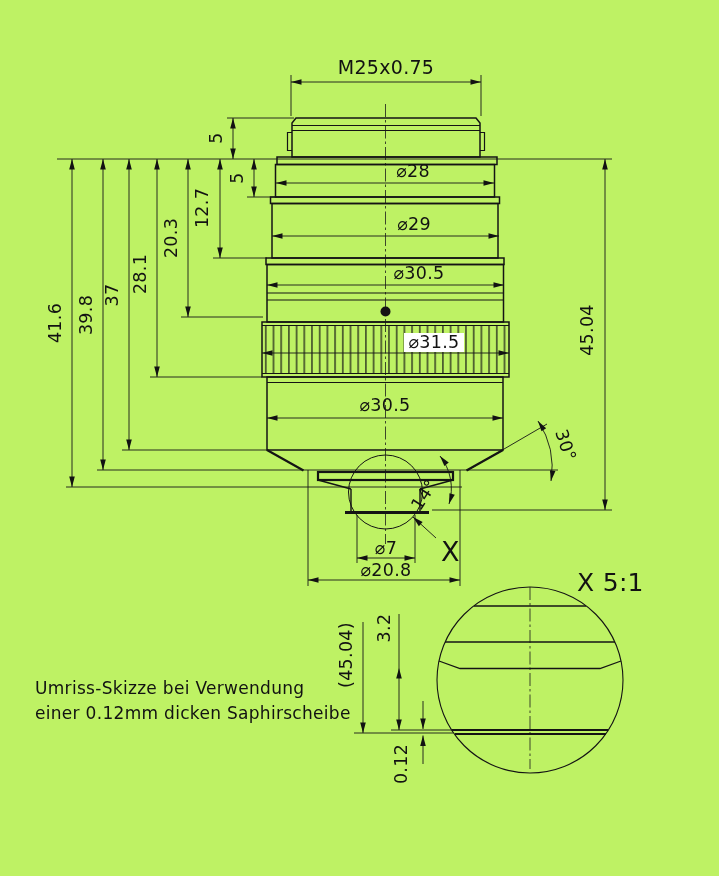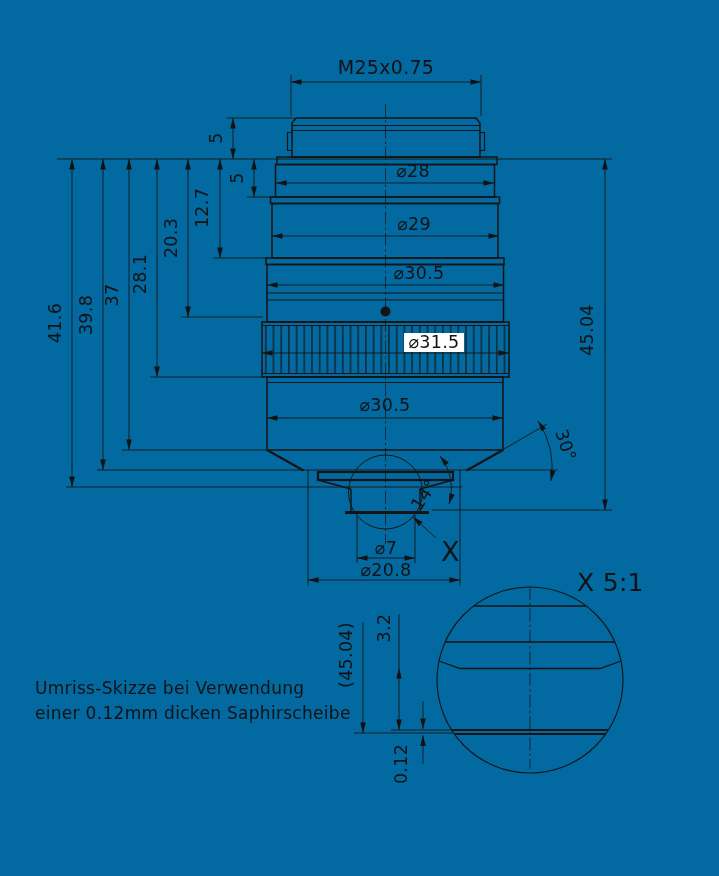--- a/index.html
+++ b/index.html
@@ -1,16 +1,16 @@
 <!DOCTYPE html>
 <html><head>
 <meta charset="utf-8">
 <style>
   html,body{margin:0;padding:0;background:#ffffff;}
-  .stage{position:relative;width:719px;height:876px;background:#0369a1;overflow:hidden;}
+  .stage{position:relative;width:719px;height:876px;background:#bef264;overflow:hidden;}
   svg{position:absolute;left:0;top:0;}
   text{fill:#121212;font-family:"DejaVu Sans",sans-serif;letter-spacing:0.3px;}
   .dim{font-size:17.5px;}
   .mid{font-size:19px;}
   .big{font-size:25px;}
   .xl{font-size:27px;}
   .note{font-size:17px;}
 </style>
 </head>
 <body>

